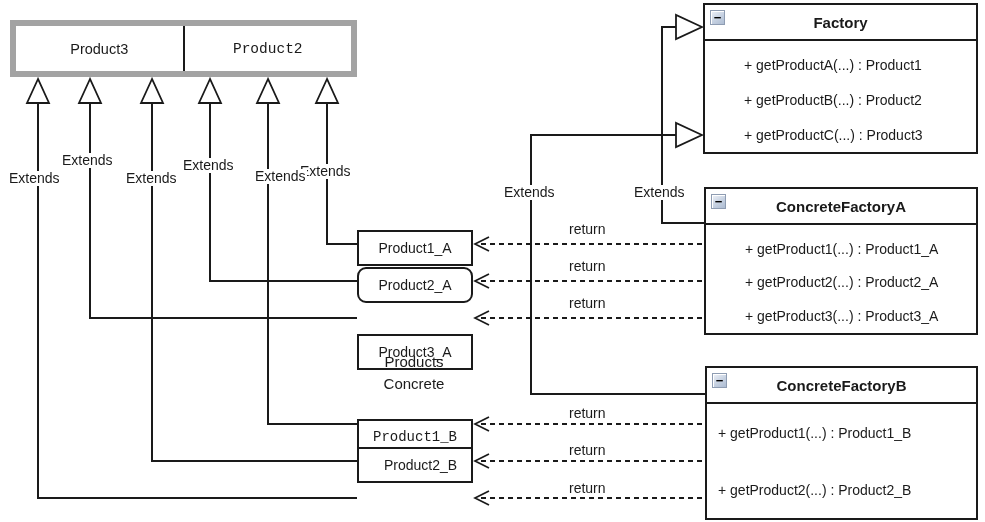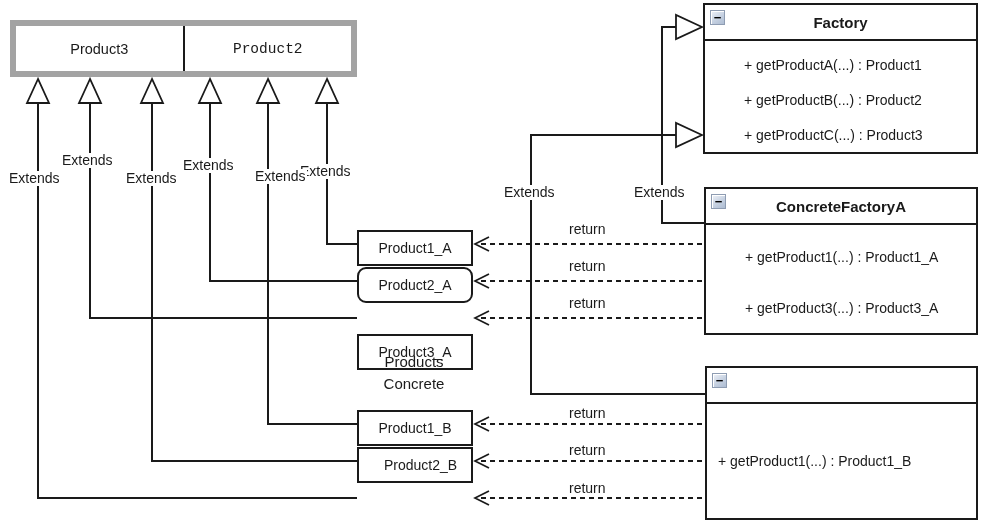--- a/index.html
+++ b/index.html
@@ -125,38 +125,41 @@
     </div>
   </div>
 
   <div class="class-box" style="left:704px;top:187px;width:274px;height:148px;">
     <div class="title-bar">
       <span class="collapse-btn">−</span>
       <span>ConcreteFactoryA</span>
     </div>
     <div class="methods pad-a">
       <div class="method">+ getProduct1(...) : Product1_A</div>
+      <div class="method">+ getProduct2(...) : Product2_A</div>
       <div class="method">+ getProduct3(...) : Product3_A</div>
     </div>
   </div>
 
   <div class="class-box" style="left:705px;top:366px;width:273px;height:154px;">
     <div class="title-bar">
       <span class="collapse-btn">−</span>
+      <span>ConcreteFactoryB</span>
     </div>
     <div class="methods">
       <div class="method">+ getProduct1(...) : Product1_B</div>
+      <div class="method">+ getProduct2(...) : Product2_B</div>
     </div>
   </div>
 
   <div class="pbox" style="top:230px;">Product1_A</div>
   <div class="pbox" style="top:267px;border-radius:9px;">Product2_A</div>
   <div class="pbox" style="top:316px;margin-top:18px;">Product3_A</div>
 
-  <div class="pbox" style="top:410px;">Product1_B</div>
+  <div class="pbox" style="top:419px;font-family:Liberation Mono, monospace;">Product1_B</div>
   <div class="pbox" style="top:447px;padding-left:11px;">Product2_B</div>
 
   <div class="lbl" style="left:8px;top:171px;">Extends</div>
   <div class="lbl" style="left:61px;top:153px;">Extends</div>
   <div class="lbl" style="left:125px;top:171px;">Extends</div>
   <div class="lbl" style="left:182px;top:158px;">Extends</div>
   <div class="lbl" style="left:299px;top:164px;">Extends</div>
   <div class="lbl" style="left:254px;top:169px;">Extends</div>
 
   <div class="lbl" style="left:503px;top:185px;">Extends</div>

